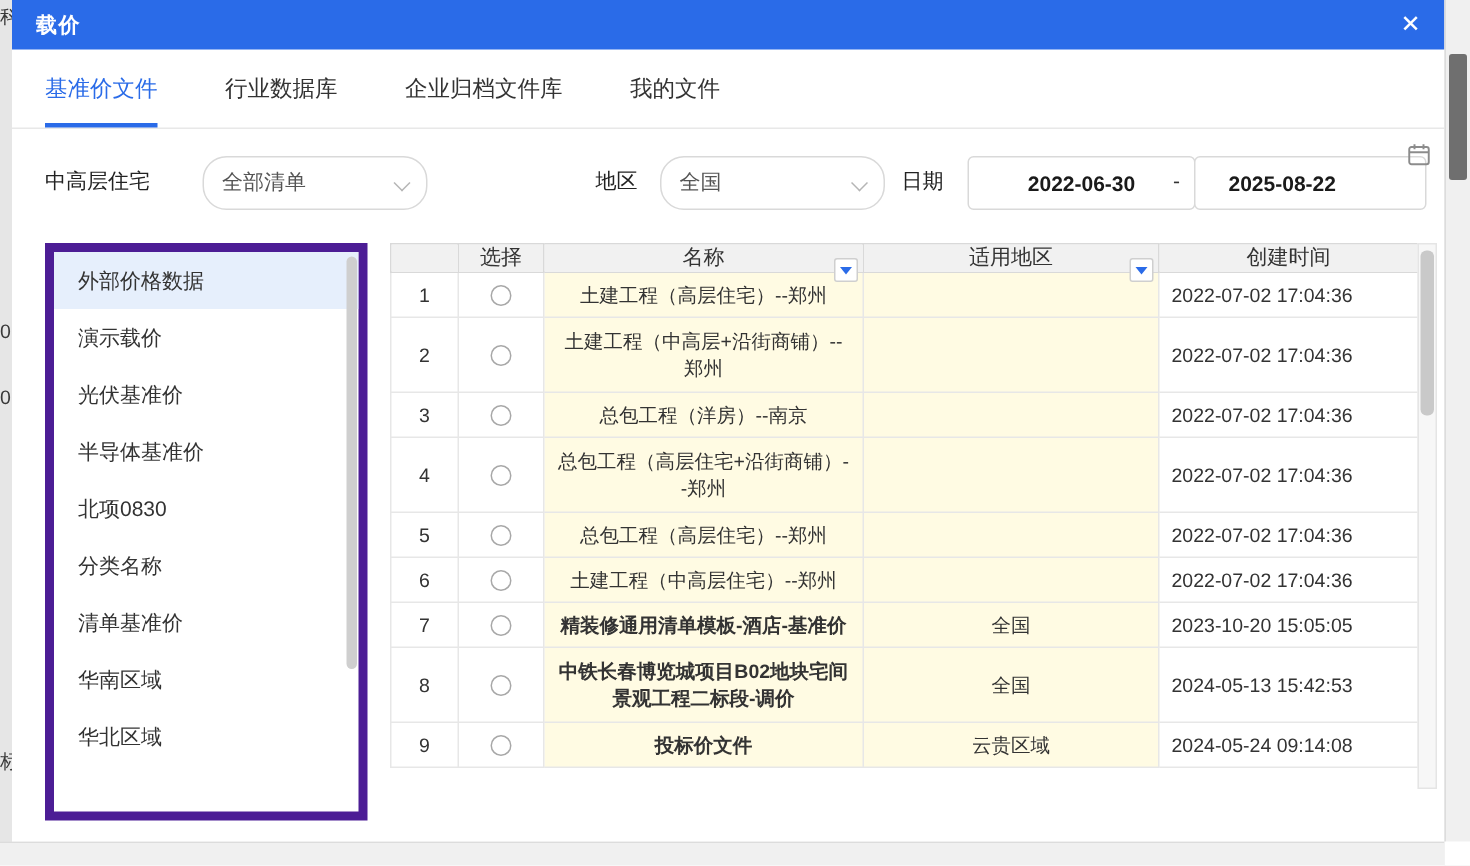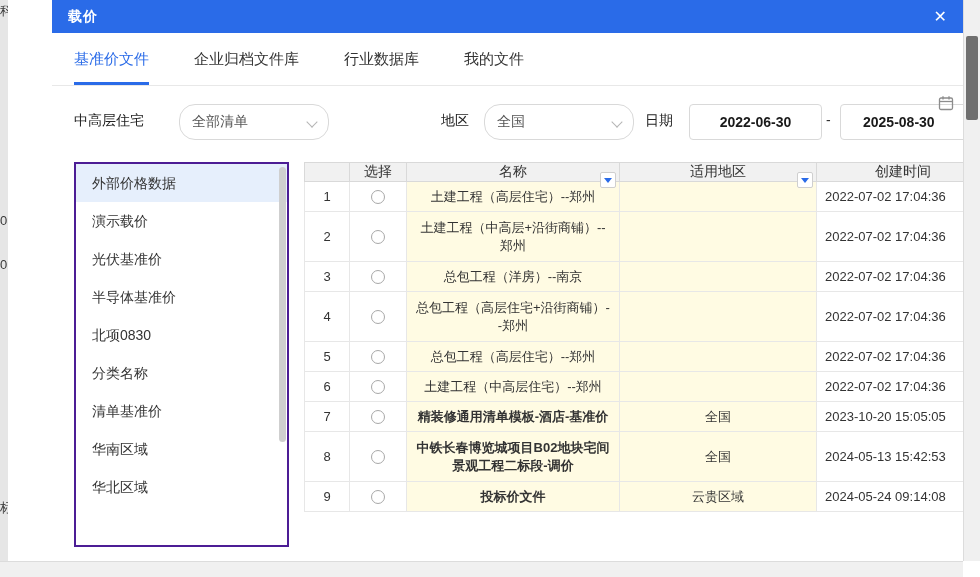--- a/index.html
+++ b/index.html
@@ -5,21 +5,21 @@
   * { margin:0; padding:0; box-sizing:border-box; }
   html,body { background:#ffffff; }
   body { font-family:"Liberation Sans","DejaVu Sans",sans-serif; }
 
   .screen { position:relative; width:980px; height:577px; overflow:hidden; background:#e6e6e6; }
 
   
   .frag { position:absolute; left:0; width:8px; overflow:hidden; color:#3a3a3a; font-size:13px; line-height:16px; }
 
   
-  .modal { position:absolute; left:8px; top:0; width:955px; height:561px; background:#ffffff;padding-left:44px; }
+  .modal { position:absolute; left:8px; top:0; width:955px; height:561px; background:#ffffff; }
 
   .modal-header { height:33px; background:#2a6be8; display:flex; align-items:center; padding:0 16px; }
   .modal-title { color:#ffffff; font-size:14px; font-weight:bold; letter-spacing:1px; }
   .modal-close { margin-left:auto; color:#ffffff; font-size:16px; line-height:16px; cursor:pointer; }
 
   .tabbar { height:53px; border-bottom:1px solid #e8e8e8; display:flex; align-items:stretch; padding-left:22px; }
   .tab { position:relative; display:flex; align-items:center; margin-right:45px; font-size:15px; color:#333; cursor:pointer; }
   .tab.active { color:#2a6be8; }
   .tab.active::after { content:""; position:absolute; left:0; right:0; bottom:0; height:3px; background:#2a6be8; }
 
@@ -29,29 +29,29 @@
   .lbl-region { left:389px; }
   .lbl-date { left:593px; }
   .select { position:absolute; top:18px; height:36px; background:#fff; border:1px solid #d9d9d9; border-radius:16px;
             display:flex; align-items:center; padding:0 28px 0 12px; font-size:14px; color:#555; cursor:pointer; }
   .sel-scope { left:127px; width:150px; }
   .sel-region { left:432px; width:150px; }
   .chevron { position:absolute; right:12px; top:13px; width:8px; height:8px;
              border-right:1.5px solid #b5b5b5; border-bottom:1.5px solid #b5b5b5; transform:rotate(45deg); }
   .datebox { position:absolute; top:18px; height:36px; background:#fff; border:1px solid #d9d9d9; border-radius:4px;
              display:flex; align-items:center; justify-content:center; font-size:14px; font-weight:600; color:#1a1a1a; cursor:text; }
-  .date-start { left:637px; width:133px; }
+  .date-start { left:637px; width:152px; }
   .date-end { left:788px; width:155px; justify-content:flex-start; padding-left:22px; }
   .date-sep { position:absolute; left:774px; top:26px; font-size:14px; color:#333; }
   .cal-icon { position:absolute; right:9px; top:9px; }
 
   .content { position:relative; height:400px; }
 
   .sidebar { position:absolute; left:22px; top:2px; width:215px; height:385px; background:#fff;
-             border:2px solid #4c1d95; overflow:hidden; }
+             border:6px solid #4c1d95; overflow:hidden; }
   .side-item { height:38px; line-height:38px; padding-left:16px; font-size:14px; color:#333; white-space:nowrap;
                overflow:hidden; cursor:pointer; }
   .side-item.selected { background:#e6effc; }
   .side-sb { position:absolute; right:1px; top:3px; width:7px; height:275px; background:#cfcfcf; border-radius:4px; }
 
   .table-wrap { position:absolute; left:252px; top:2px; width:698px; }
   table { border-collapse:collapse; width:685px; table-layout:fixed; }
   th { height:17px; background:#f1f1f1; border:1px solid #d9d9d9; font-size:14px; font-weight:400; color:#333;
        text-align:center; position:relative; }
   td { border:1px solid #e7e7e7; font-size:13px; color:#333; padding:3px 8px; background:#fff; line-height:1.35; }
@@ -90,42 +90,42 @@
 
   <div class="modal">
 
     <div class="modal-header">
       <span class="modal-title">载价</span>
       <span class="modal-close">✕</span>
     </div>
 
     <div class="tabbar">
       <span class="tab active">基准价文件</span>
+      <span class="tab">行业数据库</span>
       <span class="tab">企业归档文件库</span>
-      <span class="tab">行业数据库</span>
       <span class="tab">我的文件</span>
     </div>
 
     <div class="filterbar">
       <span class="f-label lbl-scope">中高层住宅</span>
       <div class="select sel-scope">
         <span>全部清单</span>
         <span class="chevron"></span>
       </div>
 
       <span class="f-label lbl-region">地区</span>
       <div class="select sel-region">
         <span>全国</span>
         <span class="chevron"></span>
       </div>
 
       <span class="f-label lbl-date">日期</span>
       <div class="datebox date-start">2022-06-30</div>
       <span class="date-sep">-</span>
-      <div class="datebox date-end">2025-08-30</div>
+      <div class="datebox date-end">2025-08-22</div>
       <span class="cal-icon">
         <svg width="16" height="16" viewBox="0 0 16 16" fill="none" stroke="#8c8c8c" stroke-width="1.3">
           <rect x="1.5" y="3" width="13" height="11.5" rx="1.5"></rect>
           <line x1="1.5" y1="6.5" x2="14.5" y2="6.5"></line>
           <line x1="5" y1="1.2" x2="5" y2="4.5"></line>
           <line x1="11" y1="1.2" x2="11" y2="4.5"></line>
         </svg>
       </span>
     </div>
 

